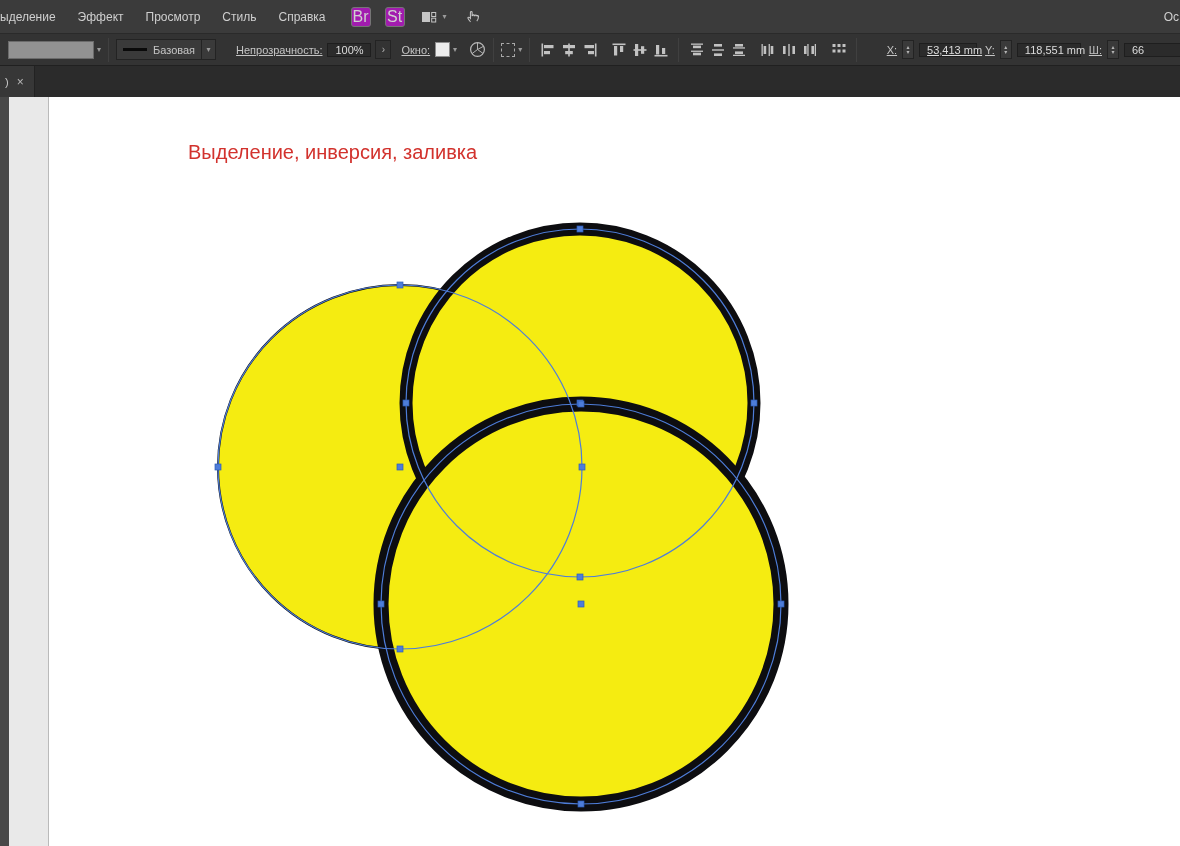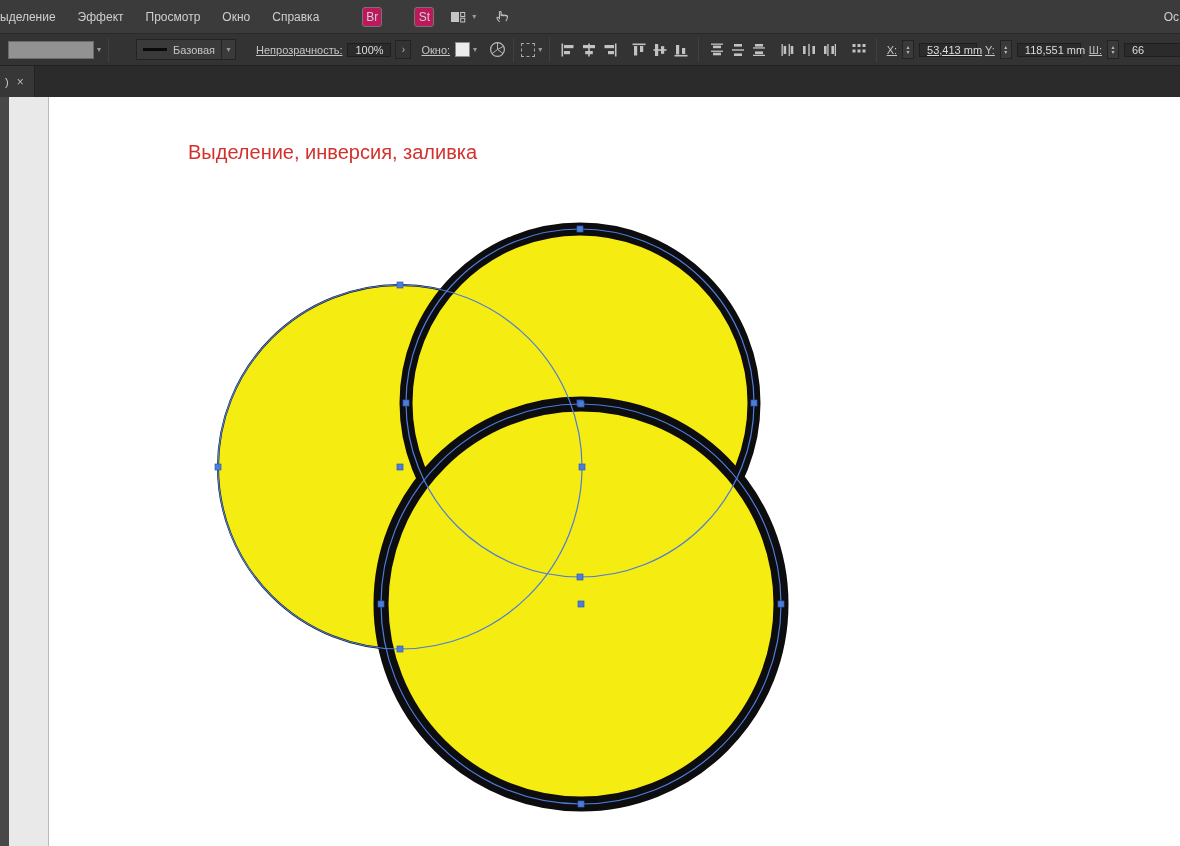--- a/index.html
+++ b/index.html
@@ -4,36 +4,36 @@
 <style>
   *{margin:0;padding:0;box-sizing:border-box;}
   html,body{width:1180px;height:846px;overflow:hidden;}
   body{font-family:"Liberation Sans","DejaVu Sans",sans-serif;background:#e9e9e9;position:relative;}
 
   
   .menu-bar{position:absolute;top:0;left:0;width:100%;height:33px;background:#3b3b3b;
     display:flex;align-items:center;color:#cfcfcf;font-size:12px;z-index:6;white-space:nowrap;}
   .menu-item{padding:0 11px;flex-shrink:0;}
   .menu-item:first-child{padding-left:0;}
-  .mb-badge{width:20px;height:20px;border:1px solid #757575;border-radius:3px;background:#be185d;
-    color:#d0d0d0;font-size:12px;display:flex;align-items:center;justify-content:center;margin-left:32px;flex-shrink:0;}
+  .mb-badge{width:20px;height:20px;border:1px solid #757575;border-radius:3px;background:#a21caf;
+    color:#d0d0d0;font-size:16px;display:flex;align-items:center;justify-content:center;margin-left:14px;flex-shrink:0;}
   .ws-switch{display:flex;align-items:center;margin-left:16px;gap:3px;flex-shrink:0;}
   .share{margin-left:18px;flex-shrink:0;}
   .ws-name{margin-left:auto;padding-right:1px;flex-shrink:0;}
   .chev{color:#9a9a9a;font-size:8px;margin-left:3px;}
 
   
   .control-bar{position:absolute;top:33px;left:0;width:100%;height:33px;background:#333333;
     border-top:1px solid #2a2a2a;border-bottom:1px solid #202020;display:flex;align-items:center;
     color:#c5c5c5;font-size:11px;padding-left:8px;white-space:nowrap;z-index:6;overflow:hidden;}
   .control-bar>*{flex-shrink:0;}
   .fill-swatch{width:86px;height:18px;background:#929292;border:1px solid #6b6b6b;}
   .sep{width:1px;height:24px;background:#252525;border-right:1px solid #404040;margin:0 7px;}
   .stroke-ctl{display:flex;align-items:center;border:1px solid #232323;background:#3a3a3a;height:21px;
-    padding-left:6px;margin-right:9px;margin-left:20px;}
+    padding-left:6px;margin-right:9px;}
   .stroke-line{width:24px;height:3px;background:#0a0a0a;margin-right:6px;}
   .dd-box{width:14px;height:19px;display:flex;align-items:center;justify-content:center;
     border-left:1px solid #232323;margin-left:6px;color:#9a9a9a;font-size:8px;}
   .u{text-decoration:underline;margin-left:11px;}
   .val-box{background:#2b2b2b;border:1px solid #1e1e1e;height:14px;display:flex;align-items:center;
     padding:0 7px;color:#dcdcdc;margin-left:5px;}
   .opacity-box{width:44px;}
   .btn-more{width:16px;height:19px;border:1px solid #232323;display:flex;align-items:center;
     justify-content:center;margin-left:4px;color:#b0b0b0;font-size:10px;}
   .style-label{margin-left:10px;}
@@ -67,21 +67,21 @@
   #artwork-svg{position:absolute;left:0;top:0;width:1180px;height:749px;}
   .canvas-title{position:absolute;font-weight:400;}
 </style>
 </head>
 <body>
 
 <div class="menu-bar">
   <span class="menu-item">ыделение</span>
   <span class="menu-item">Эффект</span>
   <span class="menu-item">Просмотр</span>
-  <span class="menu-item">Окно</span>
+  <span class="menu-item">Стиль</span>
   <span class="menu-item">Справка</span>
 
   <span class="mb-badge">Br</span>
   <span class="mb-badge">St</span>
 
   <span class="ws-switch">
     <svg width="16" height="16" viewBox="0 0 16 16">
       <rect x="1" y="3" width="8" height="10" fill="#c5c5c5"></rect>
       <rect x="10.7" y="3.5" width="4" height="4" fill="none" stroke="#c5c5c5"></rect>
       <rect x="10.7" y="9.2" width="4" height="3.8" fill="none" stroke="#c5c5c5"></rect>

